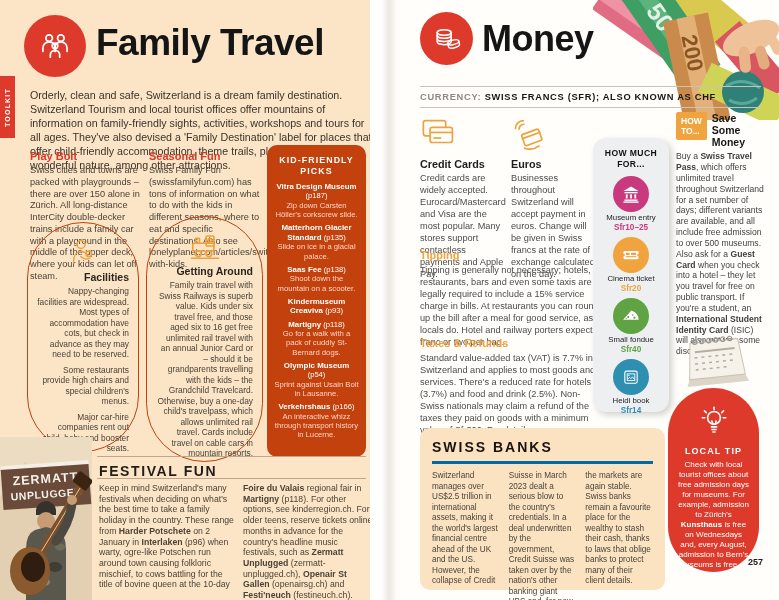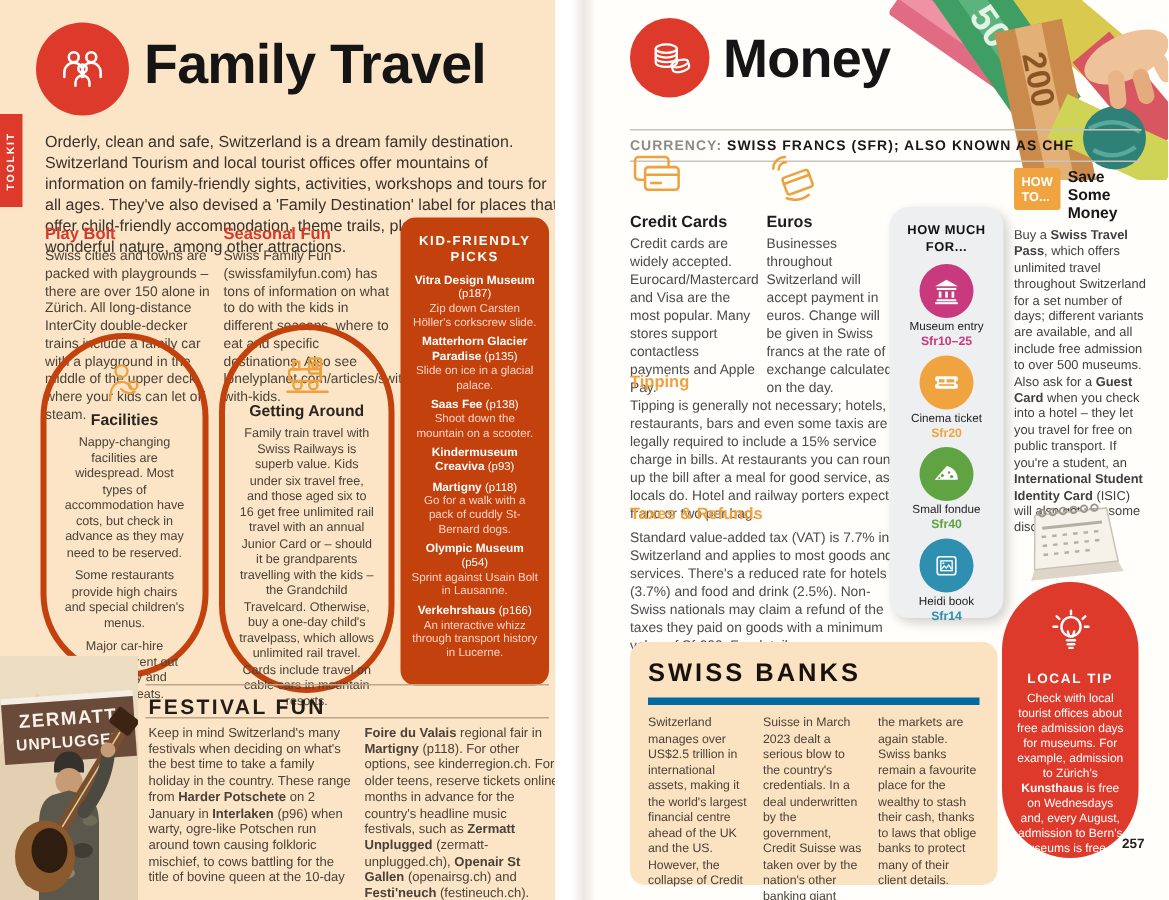--- a/index.html
+++ b/index.html
@@ -29,21 +29,21 @@
   
   .kid-panel { position:absolute; left:267px; top:145px; width:99px; height:312px; background:#c2410c;
     border-radius:10px; padding:10px 7px 6px; text-align:center; color:#fff; overflow:hidden; }
   .kid-panel h3 { font-size:8.8px; letter-spacing:1.1px; line-height:1.25; margin-bottom:5px; font-weight:bold; }
   .kid-item { margin-bottom:4px; }
   .kid-item .nm { font-size:7.9px; font-weight:bold; line-height:1.2; }
   .kid-item .pg { font-weight:normal; font-size:7.6px; }
   .kid-item .ds { font-size:7.7px; line-height:1.2; color:#ffd2c5; }
 
   
-  .oval { position:absolute; border:4px solid #c2410c; border-radius:70px; text-align:center; padding:14px 9px; }
+  .oval { position:absolute; border:1px solid #c2410c; border-radius:70px; text-align:right; padding:14px 9px; }
   .oval-1 { left:27px; top:222px; width:112px; height:230px; }
   .oval-2 { left:146px; top:216px; width:117px; height:246px; }
   .oval h4 { font-size:10.5px; color:#2b2520; margin:4px 0 3px; }
   .oval p { font-size:8.4px; line-height:1.25; color:#4a4238; margin-bottom:5px; }
   .oval svg { display:block; margin:0 auto; }
 
   .rule { position:absolute; height:1px; background:#bda78c; }
   .rule-a { left:97px; top:456px; width:269px; }
   .rule-b { left:97px; top:478px; width:269px; }
   .fest-head { position:absolute; left:99px; top:463px; font-size:14px; font-weight:bold; letter-spacing:1.6px; color:#221d18; }
@@ -58,21 +58,21 @@
   .page-right { position:absolute; left:389px; top:0; width:390px; height:600px; background:#fffefb; overflow:hidden; }
   .lp-money { left:31px; top:12px; width:53px; height:53px; }
   .title-right { left:93px; top:18px; font-size:36px; }
   .banknotes { position:absolute; right:0; top:0; width:186px; height:120px; }
 
   .currency-strip { position:absolute; left:31px; top:86px; width:341px; border-top:1.5px solid #c7c3bd;
     border-bottom:1.5px solid #c7c3bd; padding:5px 0 5px; font-size:9.3px; font-weight:bold; letter-spacing:0.7px; }
   .currency-strip .lbl { color:#8e8a84; }
   .currency-strip .val { color:#171717; }
 
-  .money-col { position:absolute; top:100px; width:88px; }
+  .money-col { position:absolute; top:116px; width:88px; }
   .money-col .ic { height:36px; margin-bottom:6px; }
   .money-col h4 { font-size:10.8px; color:#1d1d1d; margin-bottom:3px; }
   .money-col p, .tip-sec p { font-size:9.2px; line-height:1.3; color:#4b4b4b; }
   .col-cc { left:31px; }
   .col-eu { left:122px; }
 
   .tip-sec { position:absolute; left:31px; width:184px; }
   .sec-tipping { top:249px; }
   .sec-taxes { top:337px; }
   .orange-head { color:#efa23f; font-weight:bold; font-size:11px; margin-bottom:4px; }
@@ -100,21 +100,21 @@
 
   .calendar { position:absolute; left:291px; top:331px; width:72px; height:62px; }
 
   .localtip { position:absolute; left:279px; top:388px; width:91px; height:184px; background:#dd3a2b;
     border-radius:46px; text-align:center; color:#fff; padding:16px 9px; }
   .localtip h4 { font-size:9px; letter-spacing:1.1px; margin:4px 0 4px; }
   .localtip p { font-size:8px; line-height:1.25; }
 
   .banks { position:absolute; left:31px; top:428px; width:245px; height:162px; background:#fbe3c2;
     border-radius:10px; padding:11px 12px 8px; }
-  .banks h4 { font-size:17px; letter-spacing:2px; color:#17120e; padding-bottom:6px; border-bottom:5px solid #0369a1; margin-bottom:7px; }
+  .banks h4 { font-size:14px; letter-spacing:2px; color:#17120e; padding-bottom:6px; border-bottom:3px solid #0369a1; margin-bottom:7px; }
   .banks-cols { display:flex; gap:9px; }
   .banks-cols p { font-size:8.2px; line-height:1.28; color:#4a4238; flex:1; }
 
   .pagenum { position:absolute; left:359px; top:557px; font-size:9px; font-weight:bold; color:#222; }
 
   .spine { position:absolute; left:381px; top:0; width:16px; height:600px;
     background:linear-gradient(to right, rgba(90,60,30,0) 0%, rgba(90,60,30,0.12) 50%, rgba(90,60,30,0) 100%); pointer-events:none; }
 </style>
 </head>
 <body>
@@ -153,21 +153,21 @@
       <p>Swiss Family Fun (swissfamilyfun.com) has tons of information on what to do with the kids in different seasons, where to eat and specific destinations. Also see lonelyplanet.com/articles/switzerland-with-kids.</p>
     </div>
 
     <div class="kid-panel">
       <h3>KID-FRIENDLY PICKS</h3>
       <div class="kid-item">
         <div class="nm"><span>Vitra Design Museum</span> <span class="pg">(p187)</span></div>
         <div class="ds">Zip down Carsten Höller's corkscrew slide.</div>
       </div>
       <div class="kid-item">
-        <div class="nm"><span>Matterhorn Glacier Paradise</span> <span class="pg">(p135)</span></div>
+        <div class="nm"><span>Matterhorn Glacier Standard</span> <span class="pg">(p135)</span></div>
         <div class="ds">Slide on ice in a glacial palace.</div>
       </div>
       <div class="kid-item">
         <div class="nm"><span>Saas Fee</span> <span class="pg">(p138)</span></div>
         <div class="ds">Shoot down the mountain on a scooter.</div>
       </div>
       <div class="kid-item">
         <div class="nm"><span>Kindermuseum Creaviva</span> <span class="pg">(p93)</span></div>
       </div>
       <div class="kid-item">

